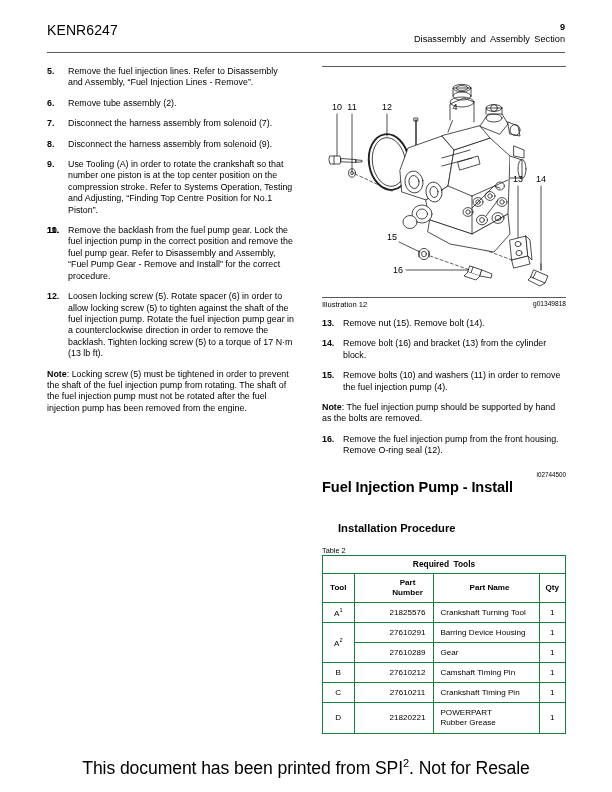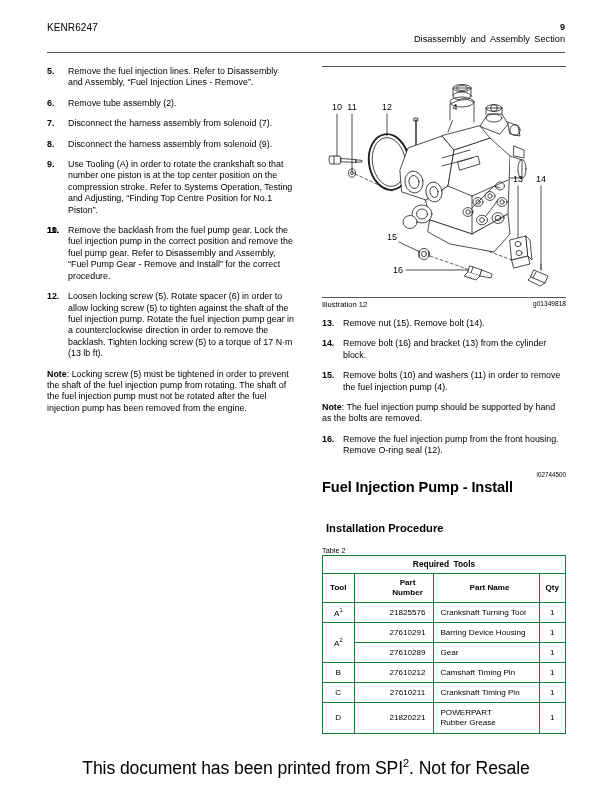--- a/index.html
+++ b/index.html
@@ -27,21 +27,21 @@
     position: absolute;
     left: 47px;
     top: 22px;
     width: 518px;
     height: 34px;
   }
   .header .doc-id {
     position: absolute;
     left: 0;
     top: 0;
-    font-size: 10px;
+    font-size: 14px;
     letter-spacing: 0.1px;
   }
   .header .page-num {
     position: absolute;
     right: 0;
     top: 0;
     font-size: 9.2px;
     font-weight: bold;
   }
   .header .section-title {
@@ -149,21 +149,21 @@
   h1.sec-head {
     font-size: 14.6px;
     font-weight: bold;
     margin: 0 0 26px 0;
     line-height: 17px;
     letter-spacing: -0.1px;
   }
   h2.sub-head {
     font-size: 11.2px;
     font-weight: bold;
-    margin: 0 0 11px 4px;
+    margin: 0 0 11px 16px;
     line-height: 13px;
   }
   .table-label {
     font-size: 7.3px;
     margin-bottom: 0;
   }
 
   
   table.tools {
     border-collapse: collapse;

